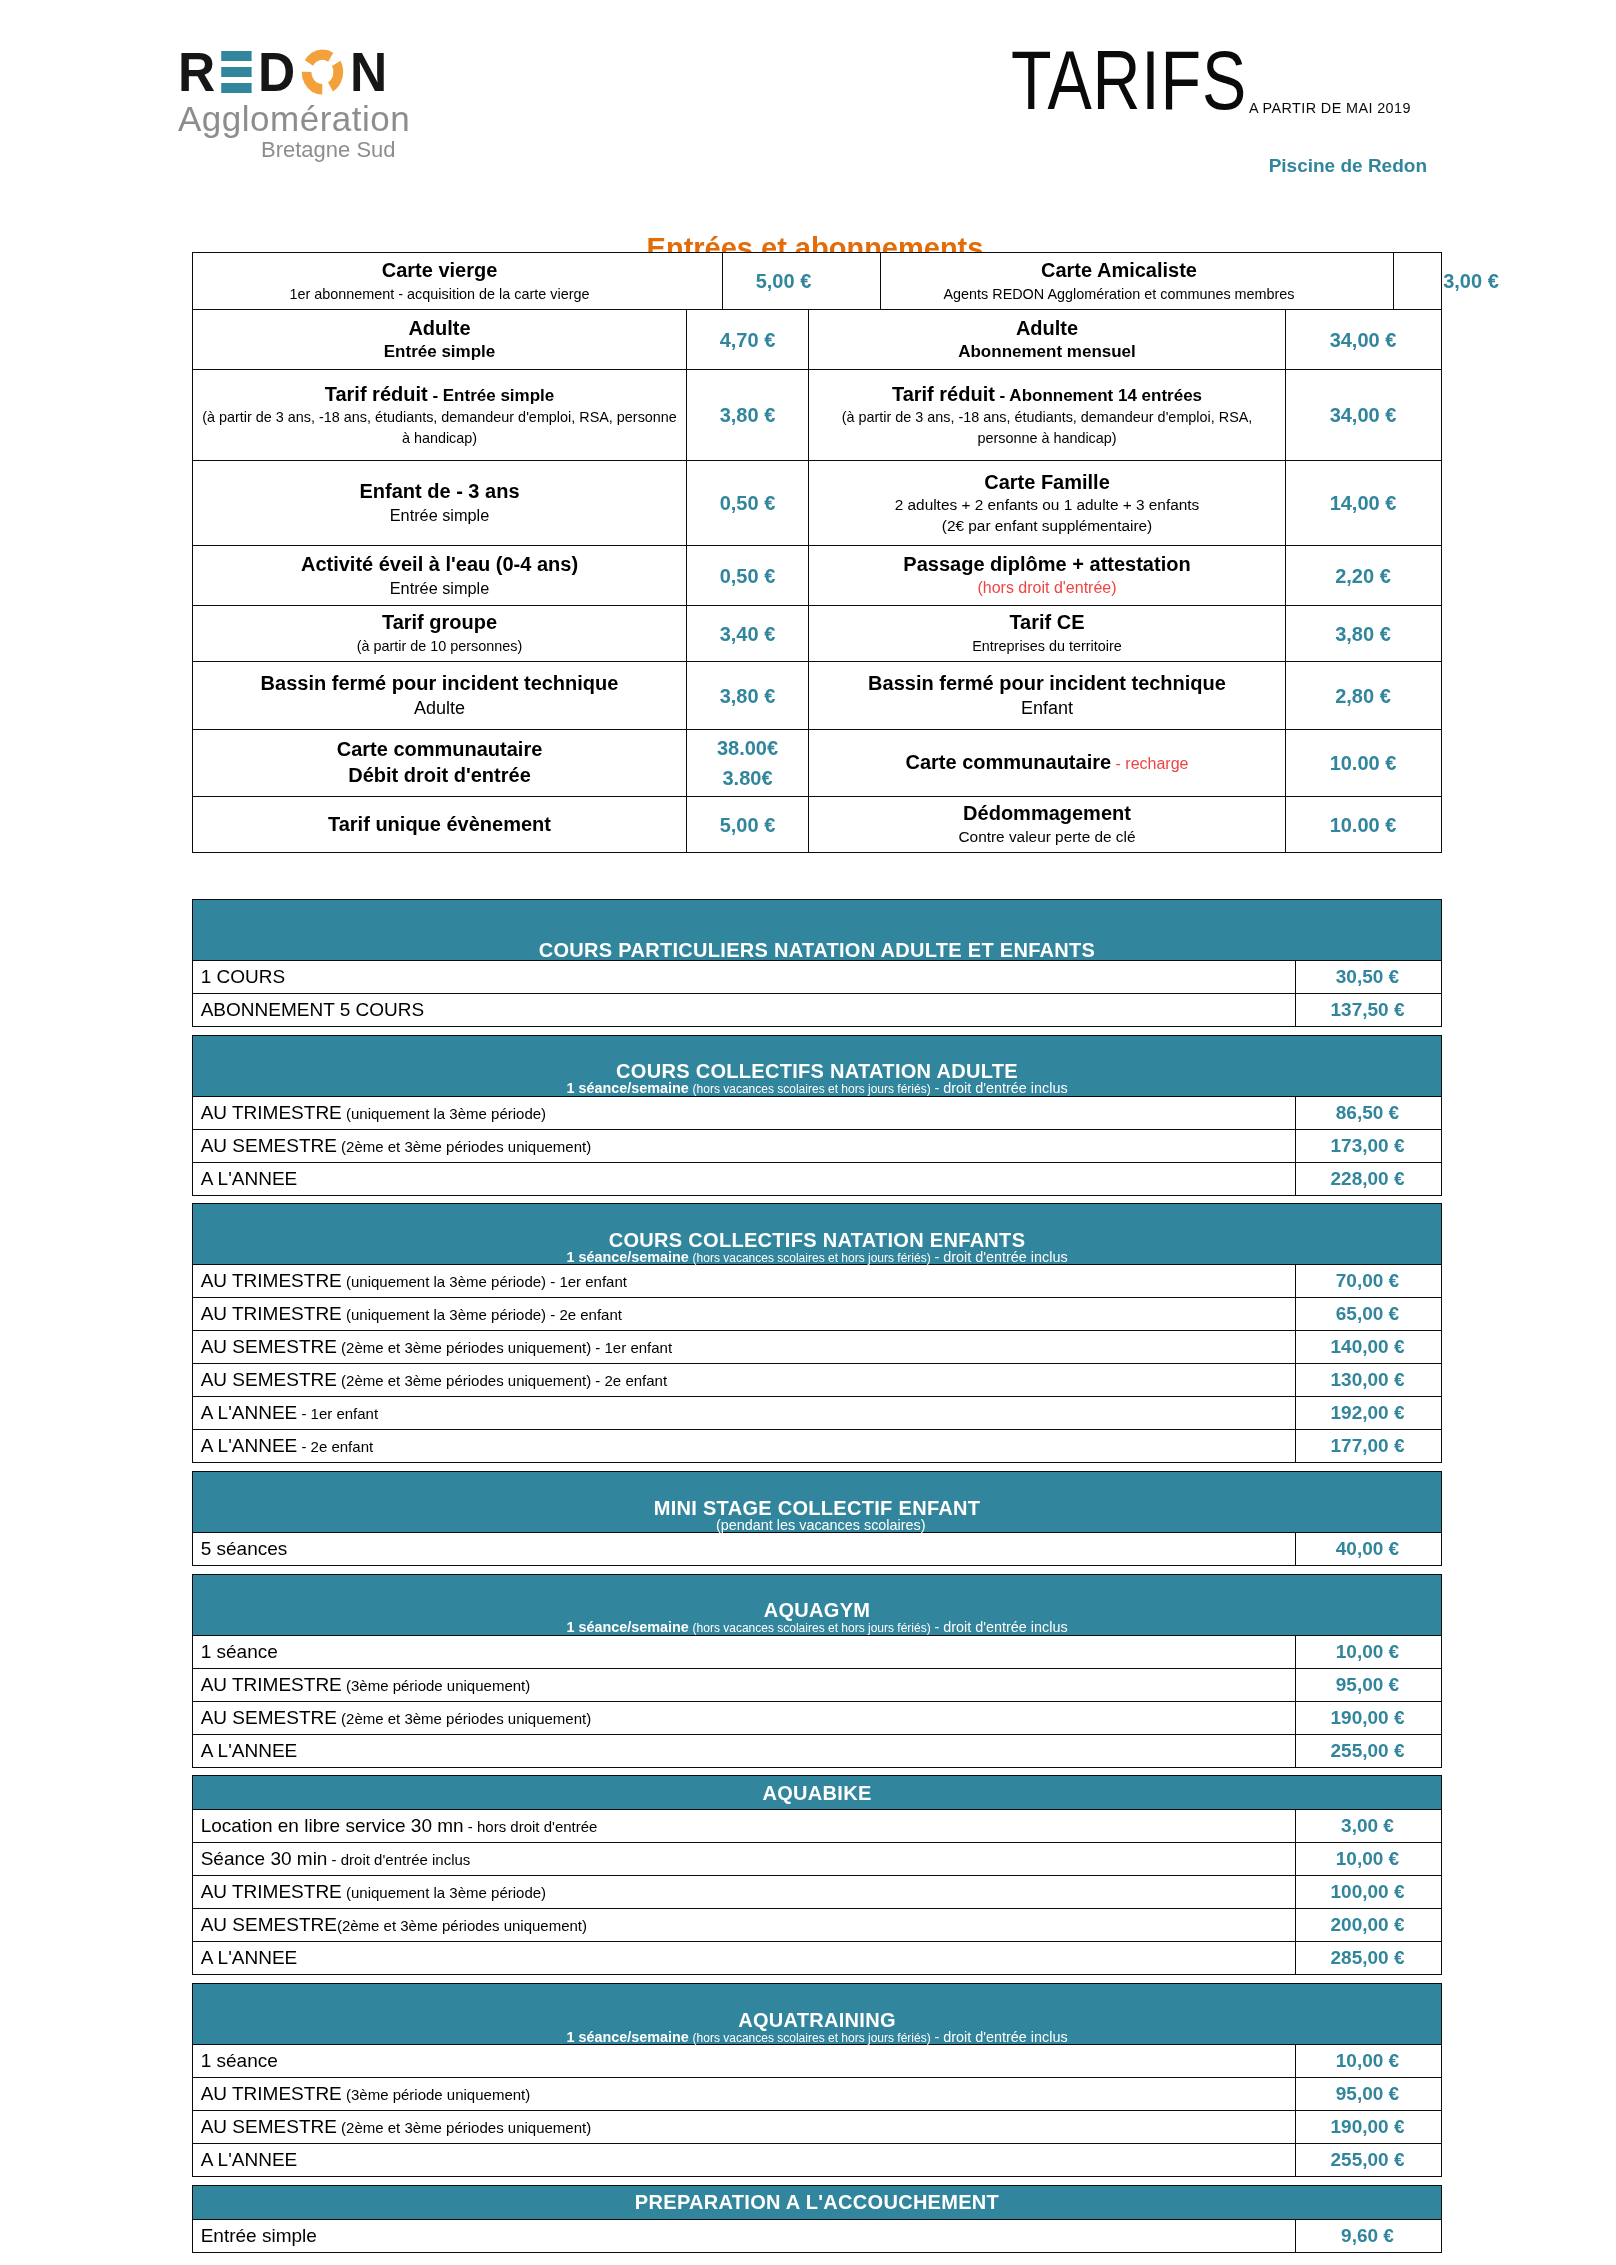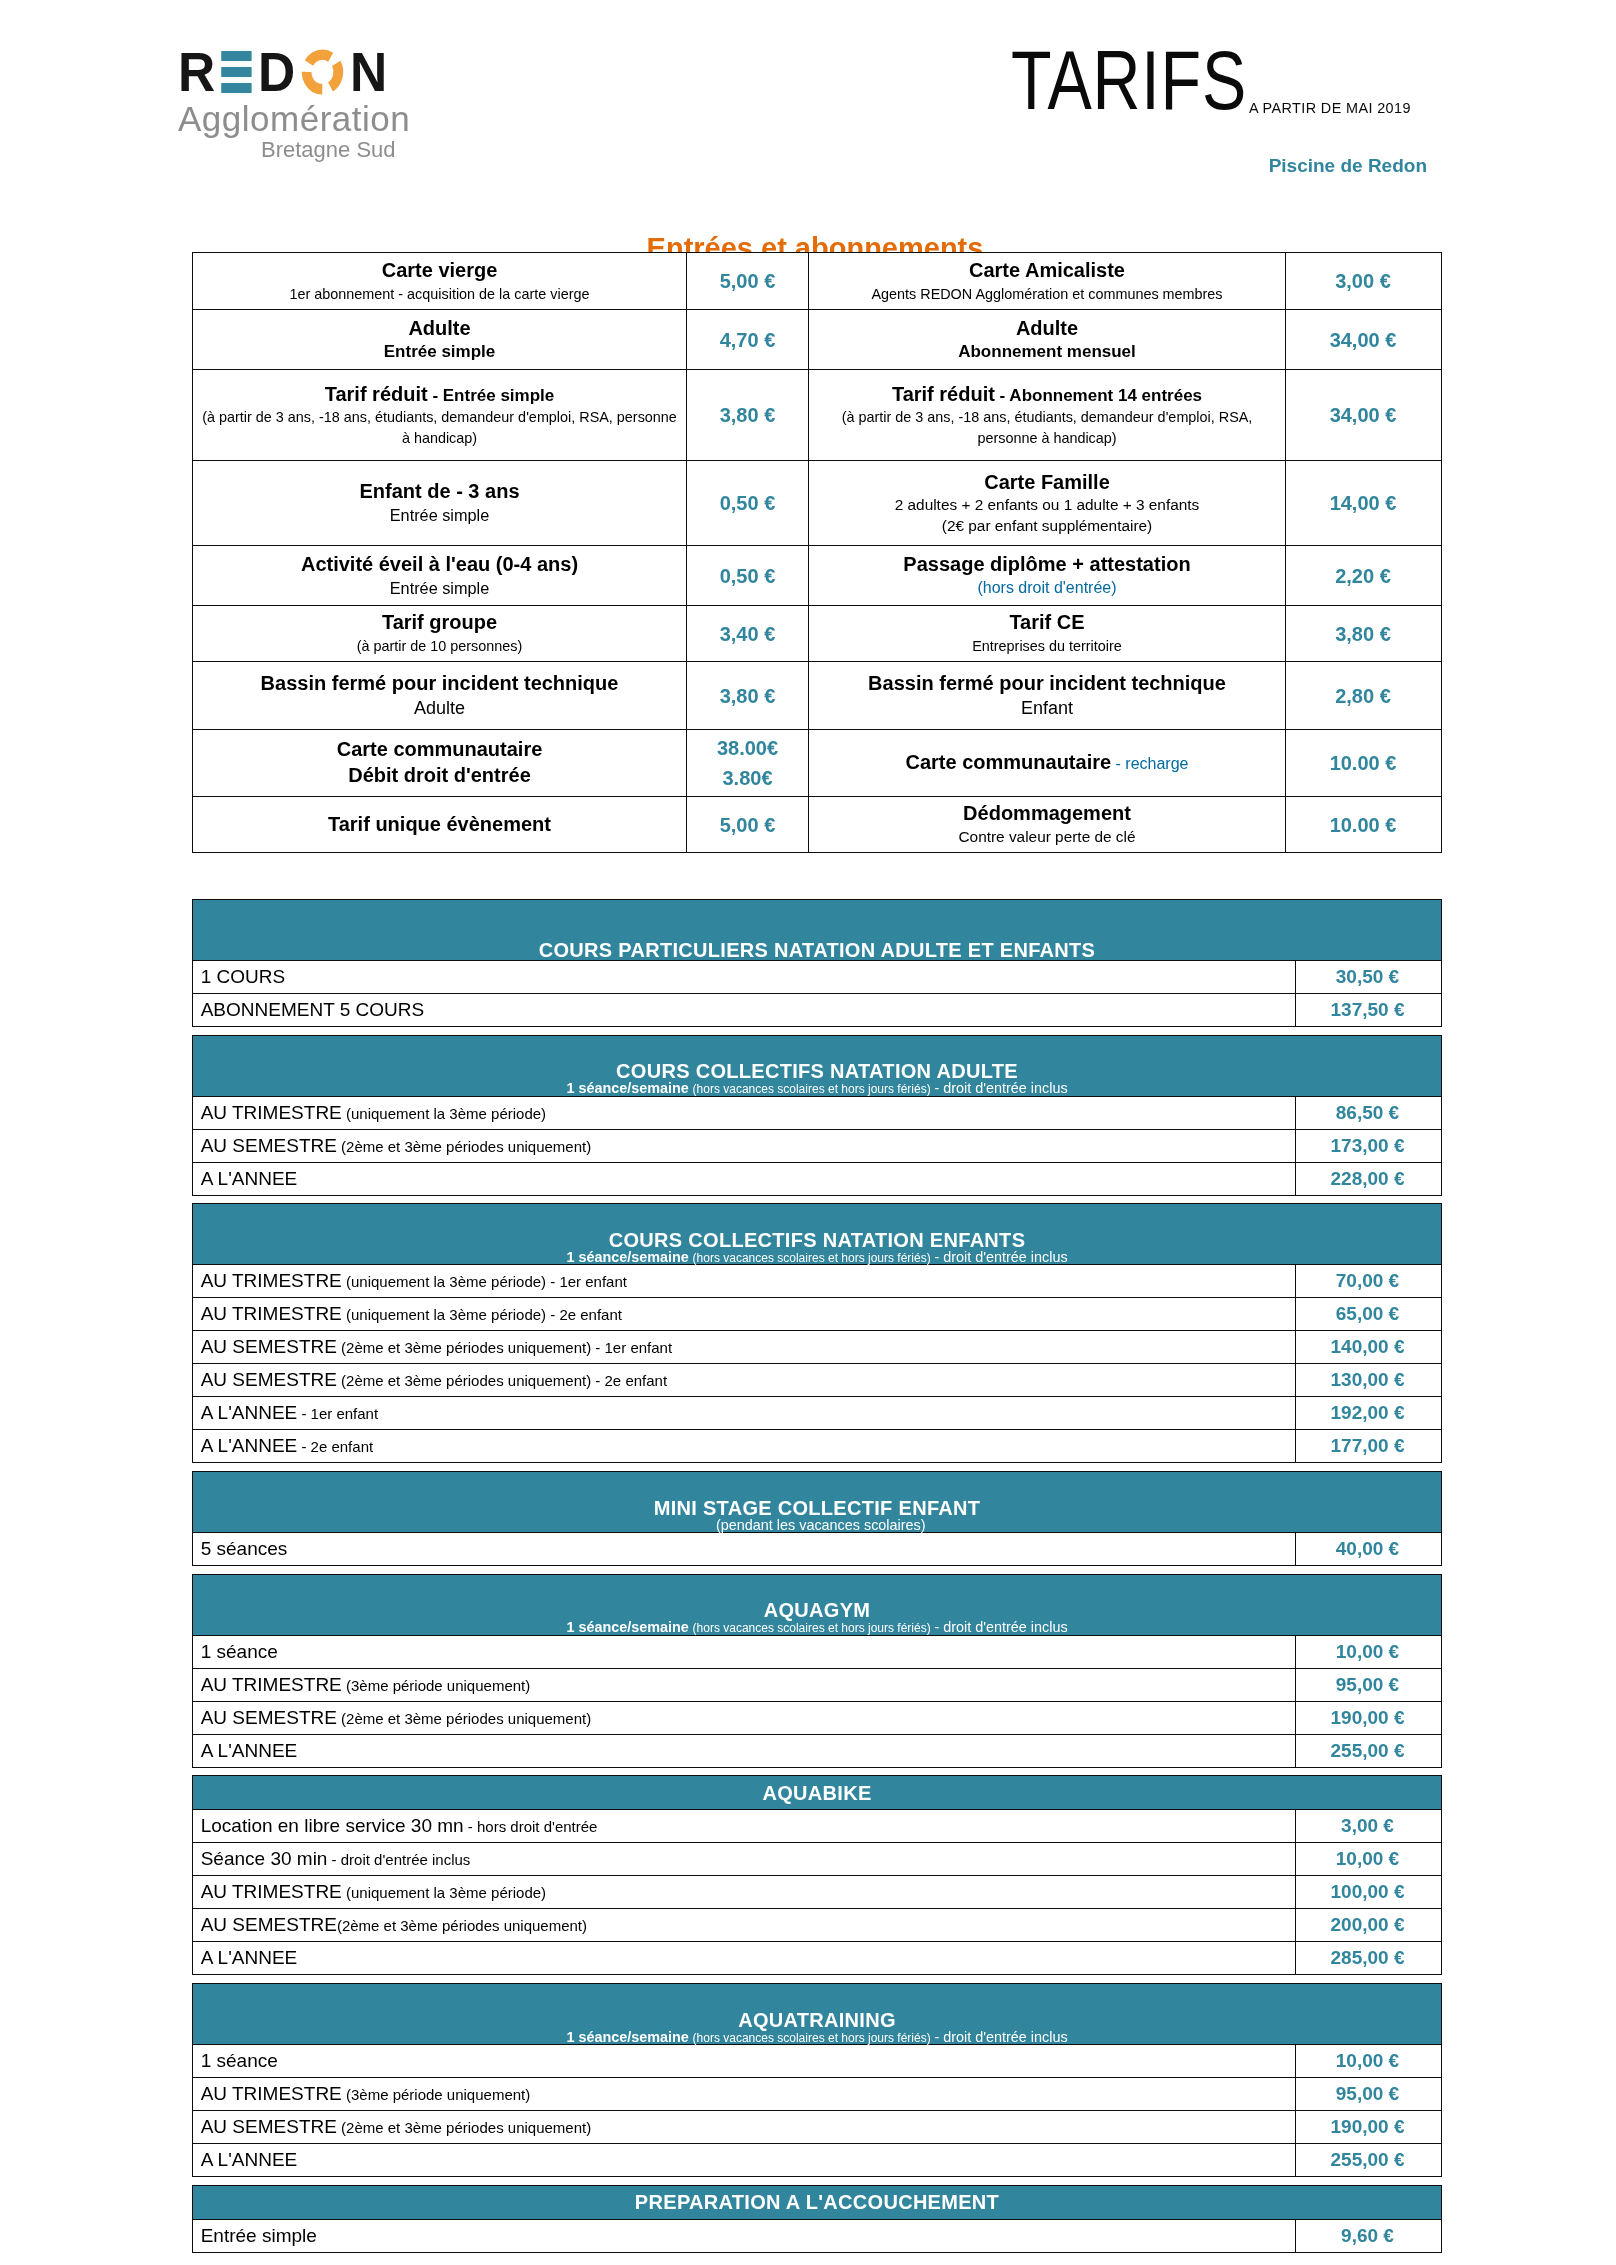--- a/index.html
+++ b/index.html
@@ -40,21 +40,21 @@
   .e-row + .e-row{border-top:1.9px solid var(--line);}
   .e-cell{display:flex;flex-direction:column;justify-content:center;align-items:center;text-align:center;padding:1.9px 7.7px;}
   .e-cell.bl{border-left:1.9px solid var(--line);}
   .e-price{border-left:1.9px solid var(--line);color:var(--teal);font-weight:bold;font-size:20px;}
   .e-price span{white-space:pre-line;line-height:1.5;}
   .cell-line{line-height:1.28;}
   .seg-t1{font-weight:bold;font-size:20px;color:#000;}
   .seg-t2{font-weight:bold;font-size:17px;color:#000;}
   .seg-r1{font-size:18px;color:#000;}
   .seg-r2{font-size:16.3px;color:#000;}
-  .seg-r3{font-size:16px;color:#0369a1;}
+  .seg-r3{font-size:16px;color:#ef4444;}
   .seg-s1{font-size:14.4px;color:#000;}
   .seg-s2{font-size:15.4px;color:#000;}
 
   
   .anim-wrap{position:absolute;left:192px;top:899px;width:1250px;}
   .anim-section{border:1.9px solid var(--line);margin-bottom:7.7px;background:#fff;}
   .anim-header{background:var(--teal);color:#fff;height:60px;display:flex;flex-direction:column;justify-content:flex-end;text-align:center;}
   .anim-header.single{height:33px;justify-content:center;}
   .anim-title{font-size:20px;font-weight:bold;letter-spacing:0.3px;line-height:1;}
   .anim-sub{font-size:14.4px;line-height:1;}
@@ -94,21 +94,21 @@
   <div class="tarifs">
     <span class="tarifs-text">TARIFS</span>
     <span class="tarifs-sub">A PARTIR DE MAI 2019</span>
   </div>
 
   <div class="piscine">Piscine de Redon</div>
 
   <div class="heading h-entries">Entrées et abonnements</div>
 
   <div class="entries-table">
-      <div class="e-row" style="height: 56px;">
+      <div class="e-row" style="height: 56px; gap: 36px;">
         <div class="e-cell ">
           <div class="cell-line"><span class="seg-t1">Carte vierge</span></div>
           <div class="cell-line"><span class="seg-s1">1er abonnement - acquisition de la carte vierge</span></div>
         </div>
         <div class="e-cell e-price">
           <span>5,00 €</span>
         </div>
         <div class="e-cell bl">
           <div class="cell-line"><span class="seg-t1">Carte Amicaliste</span></div>
           <div class="cell-line"><span class="seg-s1">Agents REDON Agglomération et communes membres</span></div>

